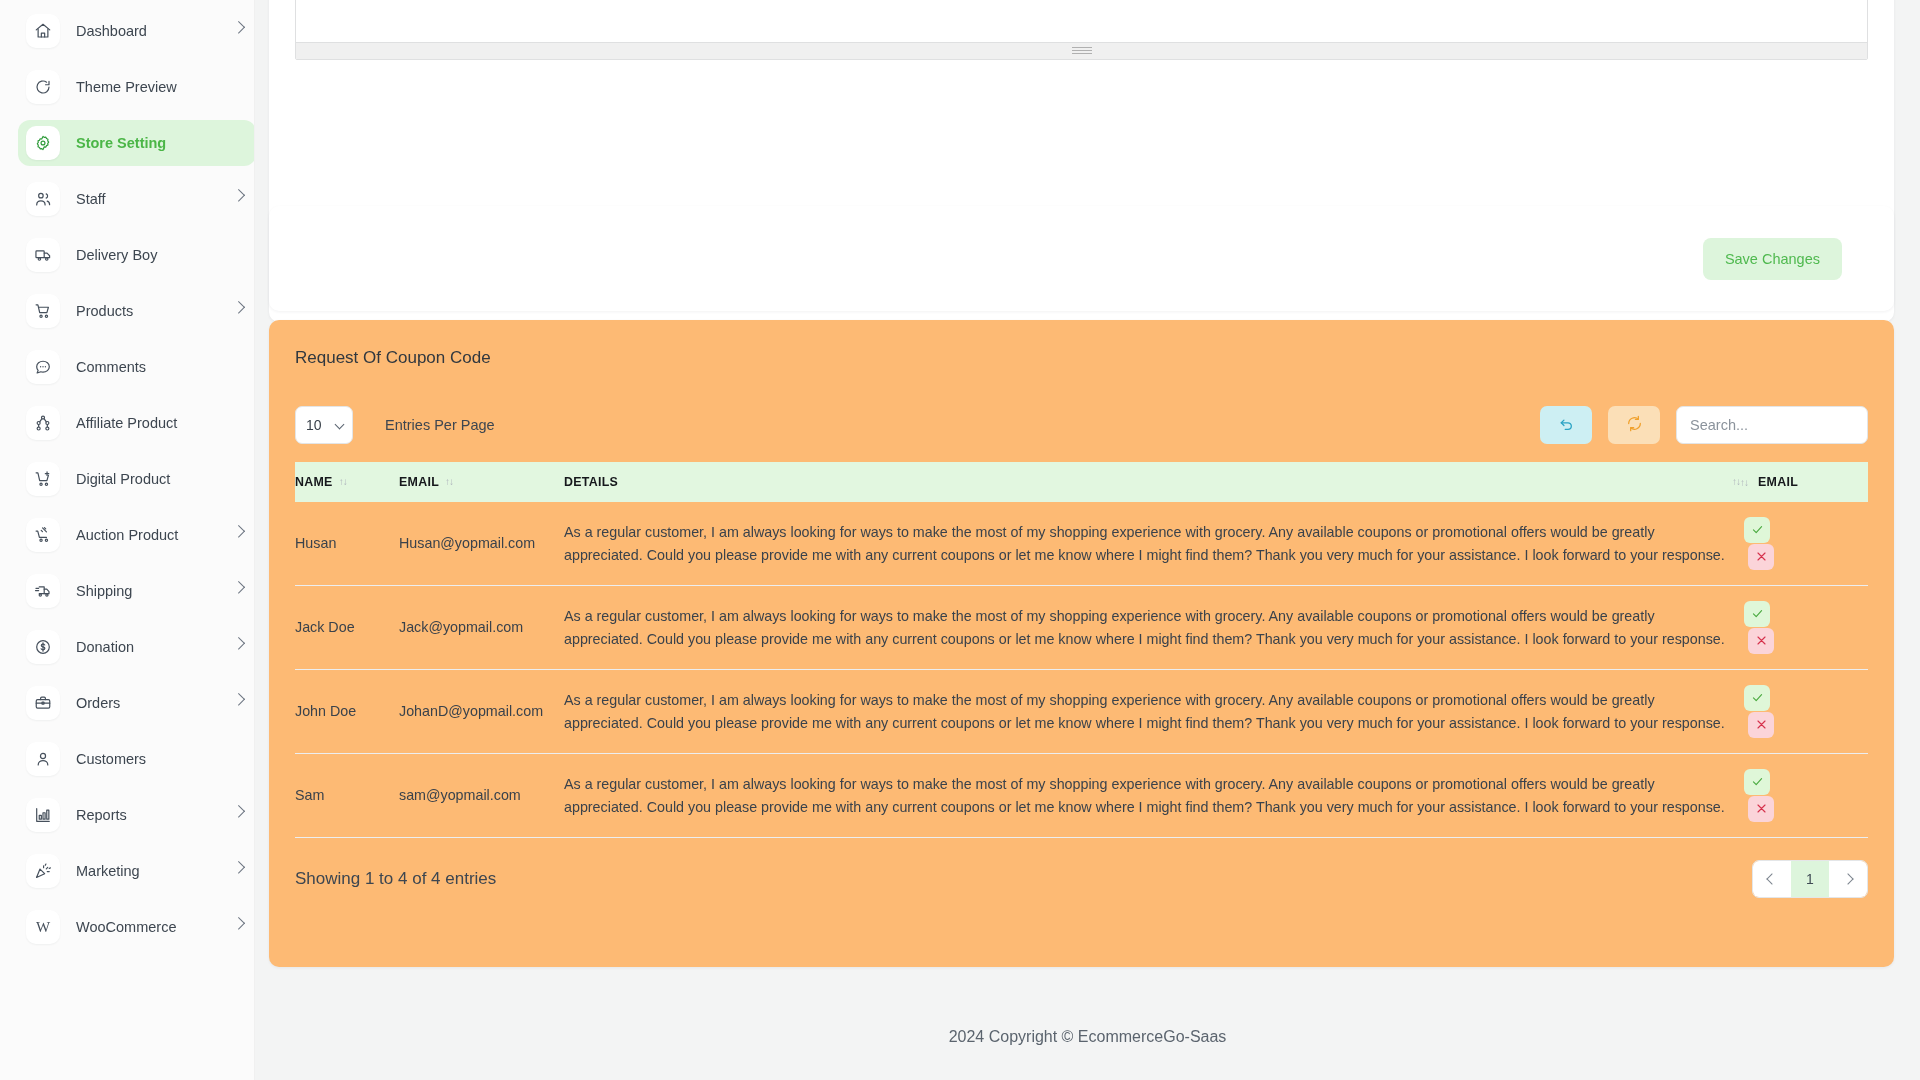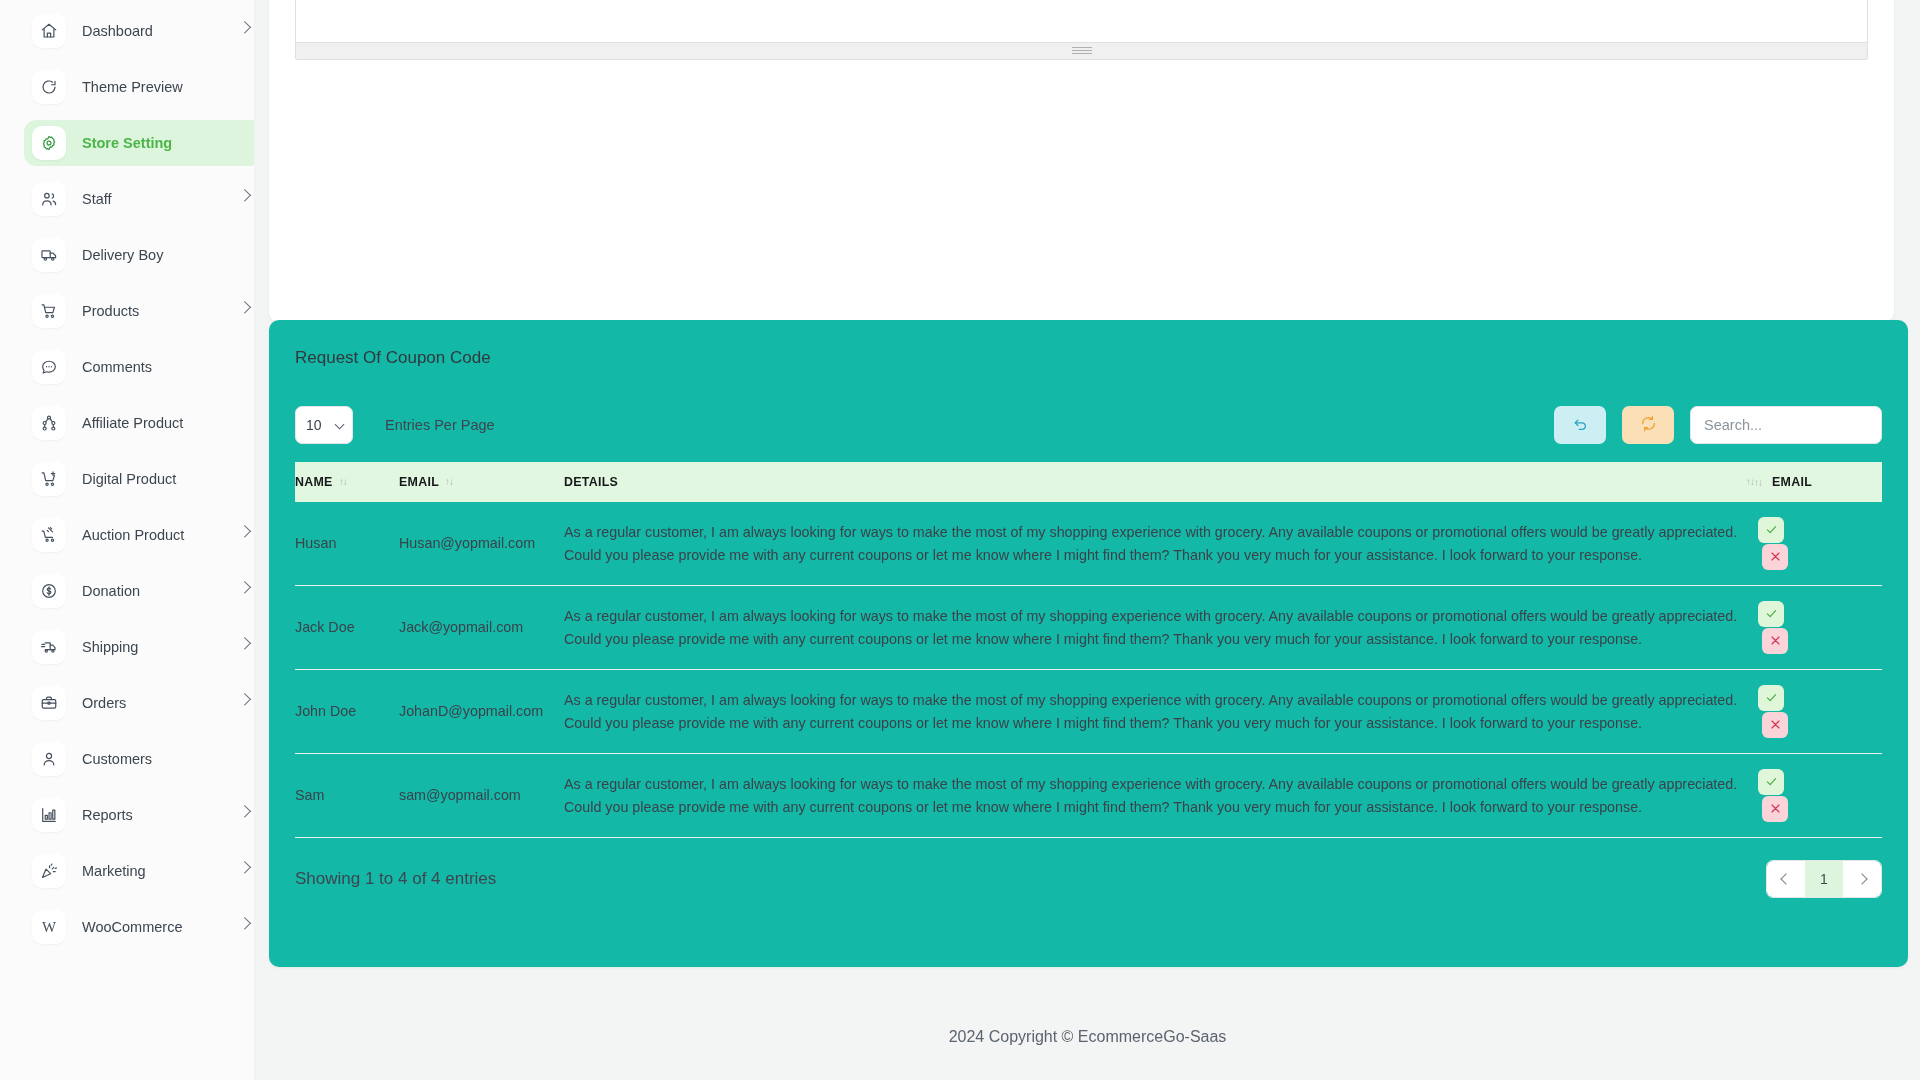--- a/index.html
+++ b/index.html
@@ -37,21 +37,21 @@
     background: linear-gradient(to right,#46c24a,#8bd98c);
     position: relative;
   }
   .brand-sub {
     position: absolute; left: 140px; top: 60px;
     font-size: 6px; color: #b9c0c8; letter-spacing: .3px;
     white-space: nowrap;
   }
   .brand-sub b { color: #8fb9d8; }
 
-  .nav { padding: 8px 0 0 16px; }
+  .nav { padding: 8px 0 0 10px; }
   .nav-item {
     display: flex; align-items: center;
     height: 46px; margin: 0 58px 10px 8px;
     padding: 0 12px 0 8px;
     border-radius: 12px;
     cursor: pointer;
     position: relative;
     width: 238px;
   }
   .nav-item.active { background: #ddf5dc; }
@@ -135,23 +135,23 @@
   }
   .btn-save {
     background: #ddf5dc; color: #4fb94f;
     border: none; border-radius: 8px;
     font-size: 14.5px; font-family: "Liberation Sans", sans-serif;
     padding: 13px 22px; cursor: pointer;
   }
 
   
   #request-card {
-    position: absolute; left: 14px; top: 320px; right: 12px;
+    position: absolute; left: 14px; top: 320px; right: 26px;
     height: 647px;
-    background: #14b8a6; border-radius: 10px;
+    background: #fdba74; border-radius: 10px;
     box-shadow: 0 1px 3px rgba(30,40,50,.06);
   }
   .card-head {
     padding: 28px 0 0 26px;
     font-size: 17px; color: #31383f;
   }
   .table-tools {
     display: flex; align-items: center;
     padding: 38px 26px 0 26px;
     justify-content: space-between;
@@ -385,40 +385,40 @@
               <path d="M11.4 2.6l5.2 5.2M13.9 2.1 15.6 3.8M9.6 5.9l1.7 1.7"></path>
             </svg>
         </span>
         <span class="nav-label">Auction Product</span>
         <span class="nav-caret"></span>
       </div>
 
       <div class="nav-item">
         <span class="nav-ico">
           <svg viewBox="0 0 24 24">
-              <circle cx="12" cy="12" r="8.4"></circle>
-              <path d="M14.3 9.3c-.5-.8-1.4-1.2-2.4-1.2-1.3 0-2.2.7-2.2 1.8 0 2.6 4.8 1.3 4.8 3.9 0 1.2-1 1.9-2.4 1.9-1.1 0-2.1-.4-2.6-1.3"></path>
-              <path d="M12 6.4v11.2"></path>
-            </svg>
-        </span>
-        <span class="nav-label">Donation</span>
-        <span class="nav-caret"></span>
-      </div>
-
-      <div class="nav-item">
-        <span class="nav-ico">
-          <svg viewBox="0 0 24 24">
               <path d="M7 6.6h6.6v9H7"></path>
               <path d="M13.6 9.6h3.4l3 3.2v2.8h-6.4"></path>
               <circle cx="8.4" cy="17.4" r="1.5"></circle>
               <circle cx="17.2" cy="17.4" r="1.5"></circle>
               <path d="M2.6 8.4h3.6M2 11.4h4.2"></path>
             </svg>
         </span>
         <span class="nav-label">Shipping</span>
+        <span class="nav-caret"></span>
+      </div>
+
+      <div class="nav-item">
+        <span class="nav-ico">
+          <svg viewBox="0 0 24 24">
+              <circle cx="12" cy="12" r="8.4"></circle>
+              <path d="M14.3 9.3c-.5-.8-1.4-1.2-2.4-1.2-1.3 0-2.2.7-2.2 1.8 0 2.6 4.8 1.3 4.8 3.9 0 1.2-1 1.9-2.4 1.9-1.1 0-2.1-.4-2.6-1.3"></path>
+              <path d="M12 6.4v11.2"></path>
+            </svg>
+        </span>
+        <span class="nav-label">Donation</span>
         <span class="nav-caret"></span>
       </div>
 
       <div class="nav-item">
         <span class="nav-ico">
           <svg viewBox="0 0 24 24">
               <rect x="3" y="7.4" width="18" height="11.4" rx="1.8"></rect>
               <path d="M8.8 7.4V5.8c0-.9.7-1.6 1.6-1.6h3.2c.9 0 1.6.7 1.6 1.6v1.6"></path>
               <path d="M3 12.2h18"></path>
               <rect x="10.6" y="10.9" width="2.8" height="2.6" rx=".6"></rect>
@@ -477,20 +477,23 @@
 
     <section id="editor-card">
       <div class="editor-frame">
         <div class="editor-body">We are delighted to offer you some exclusive coupons to enhance your shopping experience with us. Please find attached the PDF vouchers containing our latest offers. Here are the details:</div>
         <div class="editor-statusbar">
           <span class="resize-grip"></span>
         </div>
       </div>
     </section>
 
+    <section id="save-bar">
+      <button class="btn-save">Save Changes</button>
+    </section>
 
     <section id="request-card">
       <div class="card-head">Request Of Coupon Code</div>
 
       <div class="table-tools">
         <div class="tools-left">
           <span class="select-wrap">
             <select class="per-page">
               <option>10</option>
               <option>25</option>

